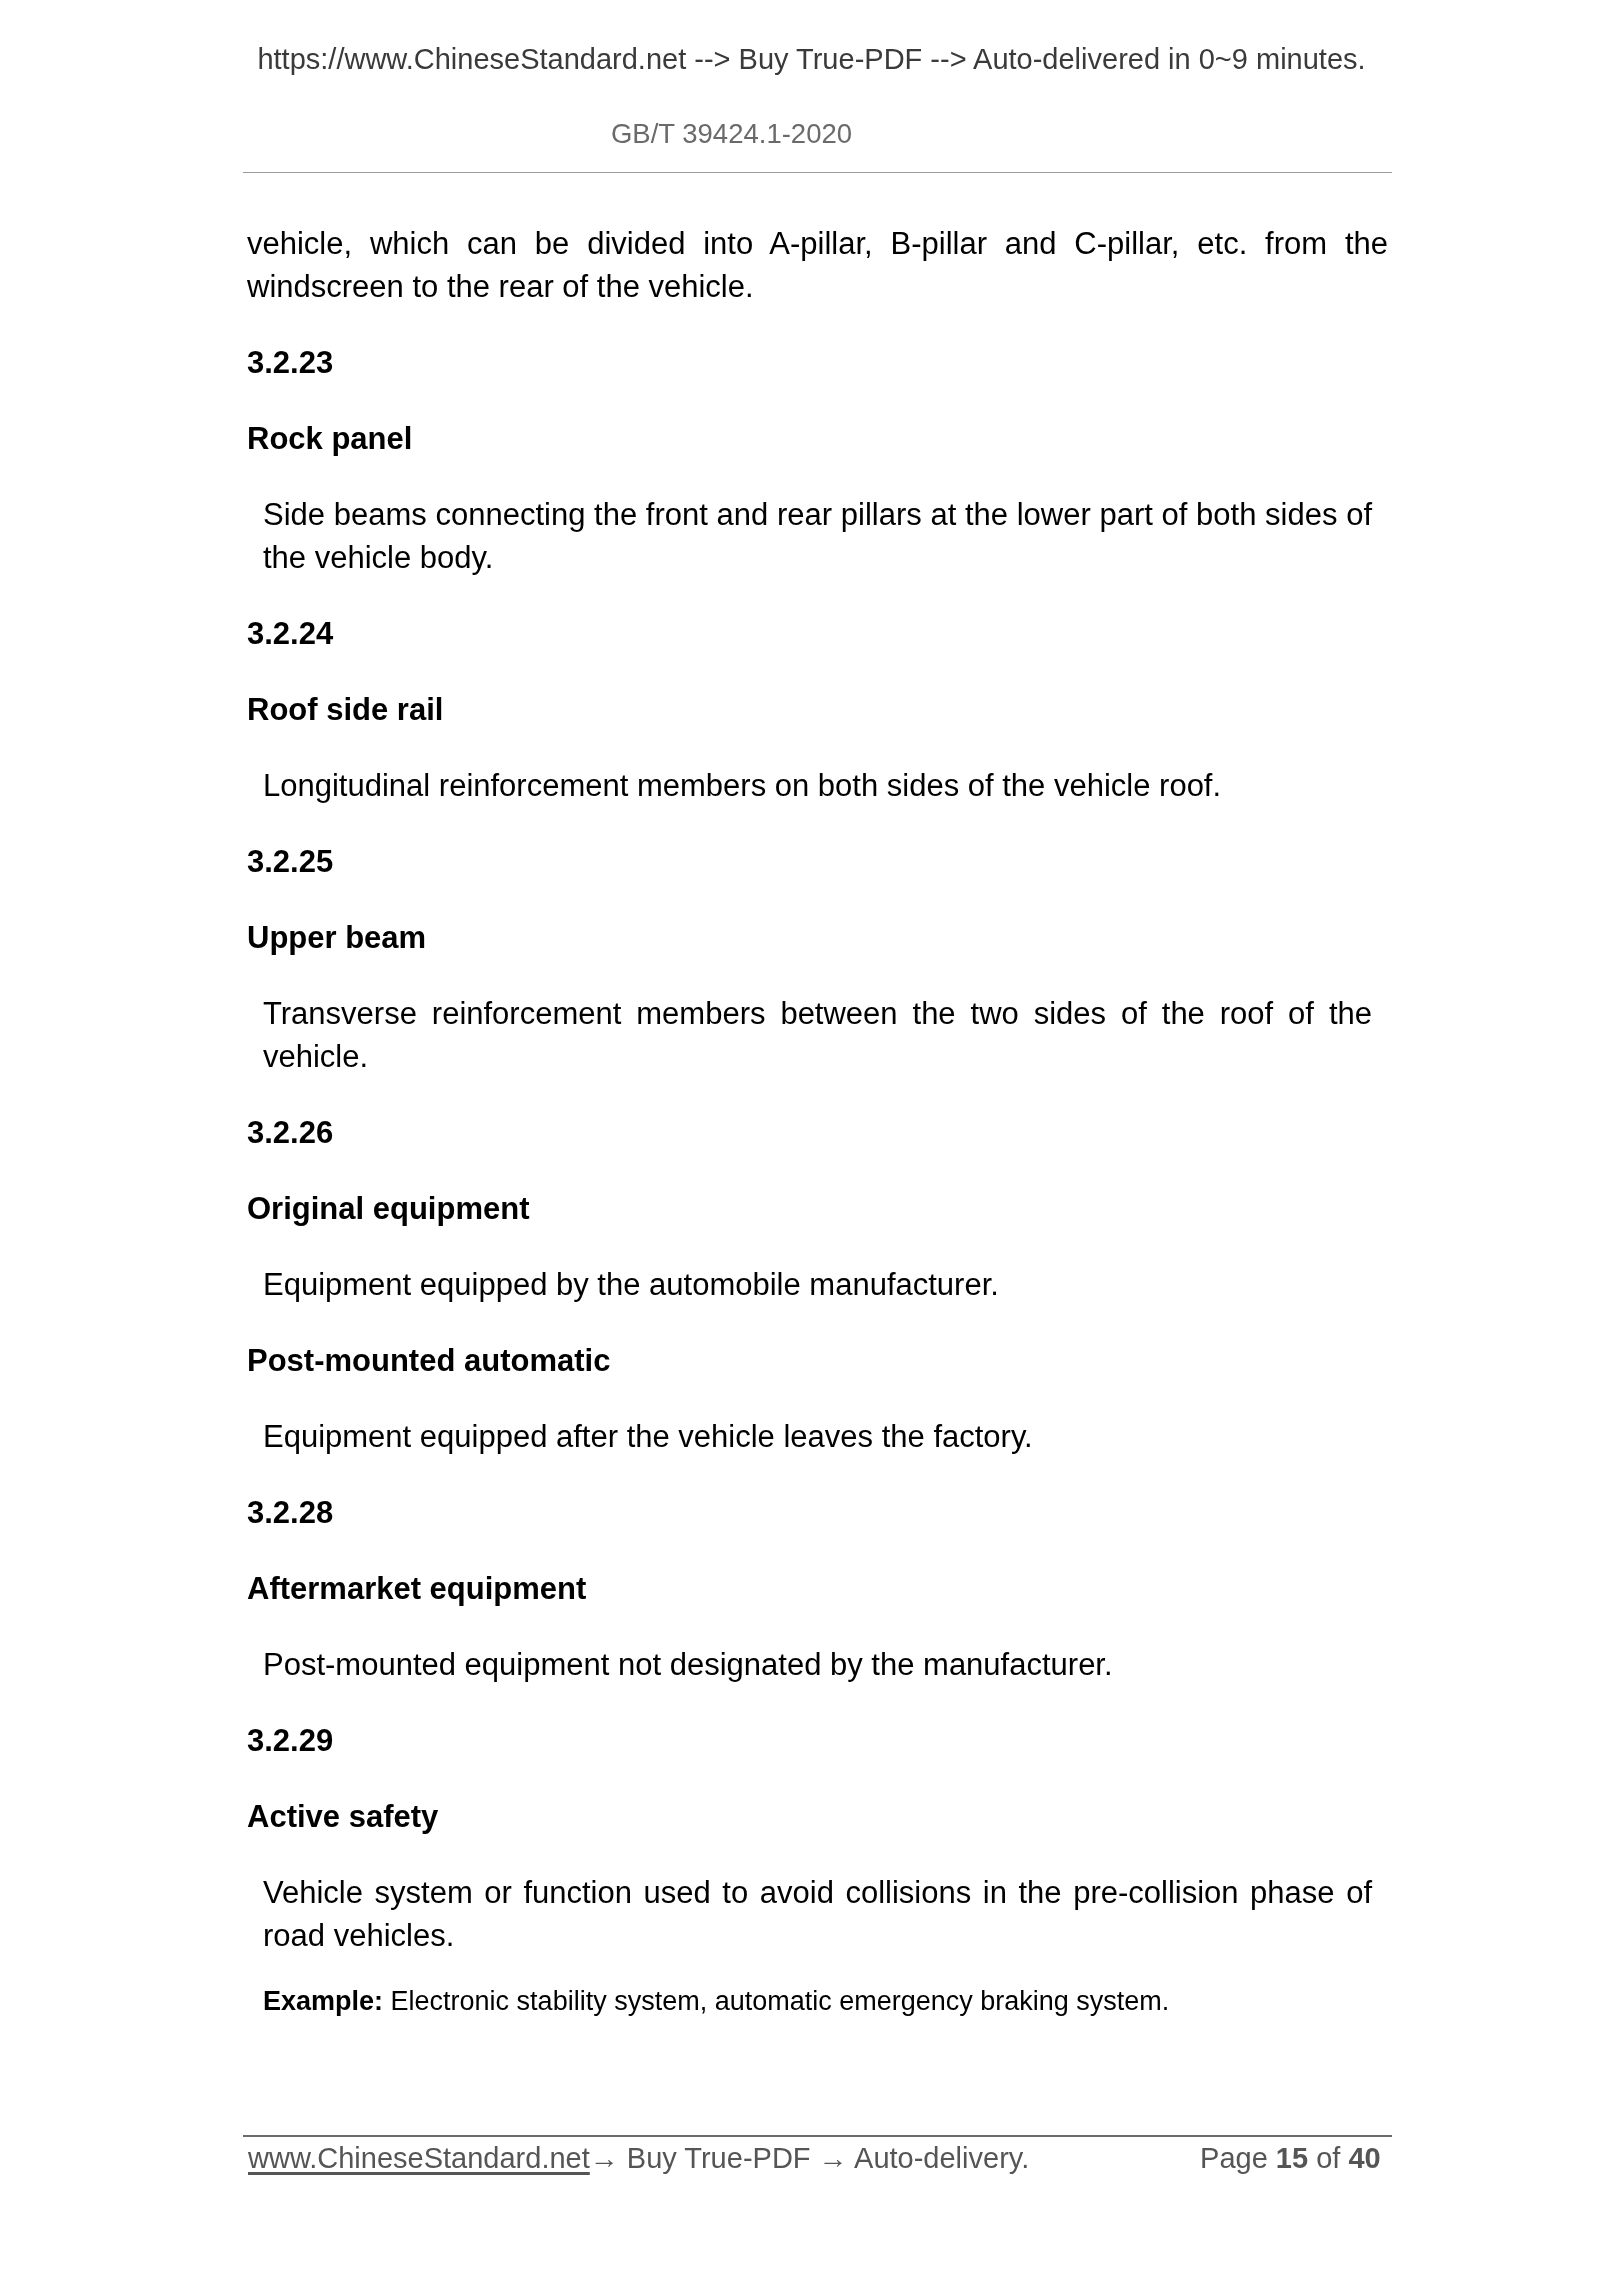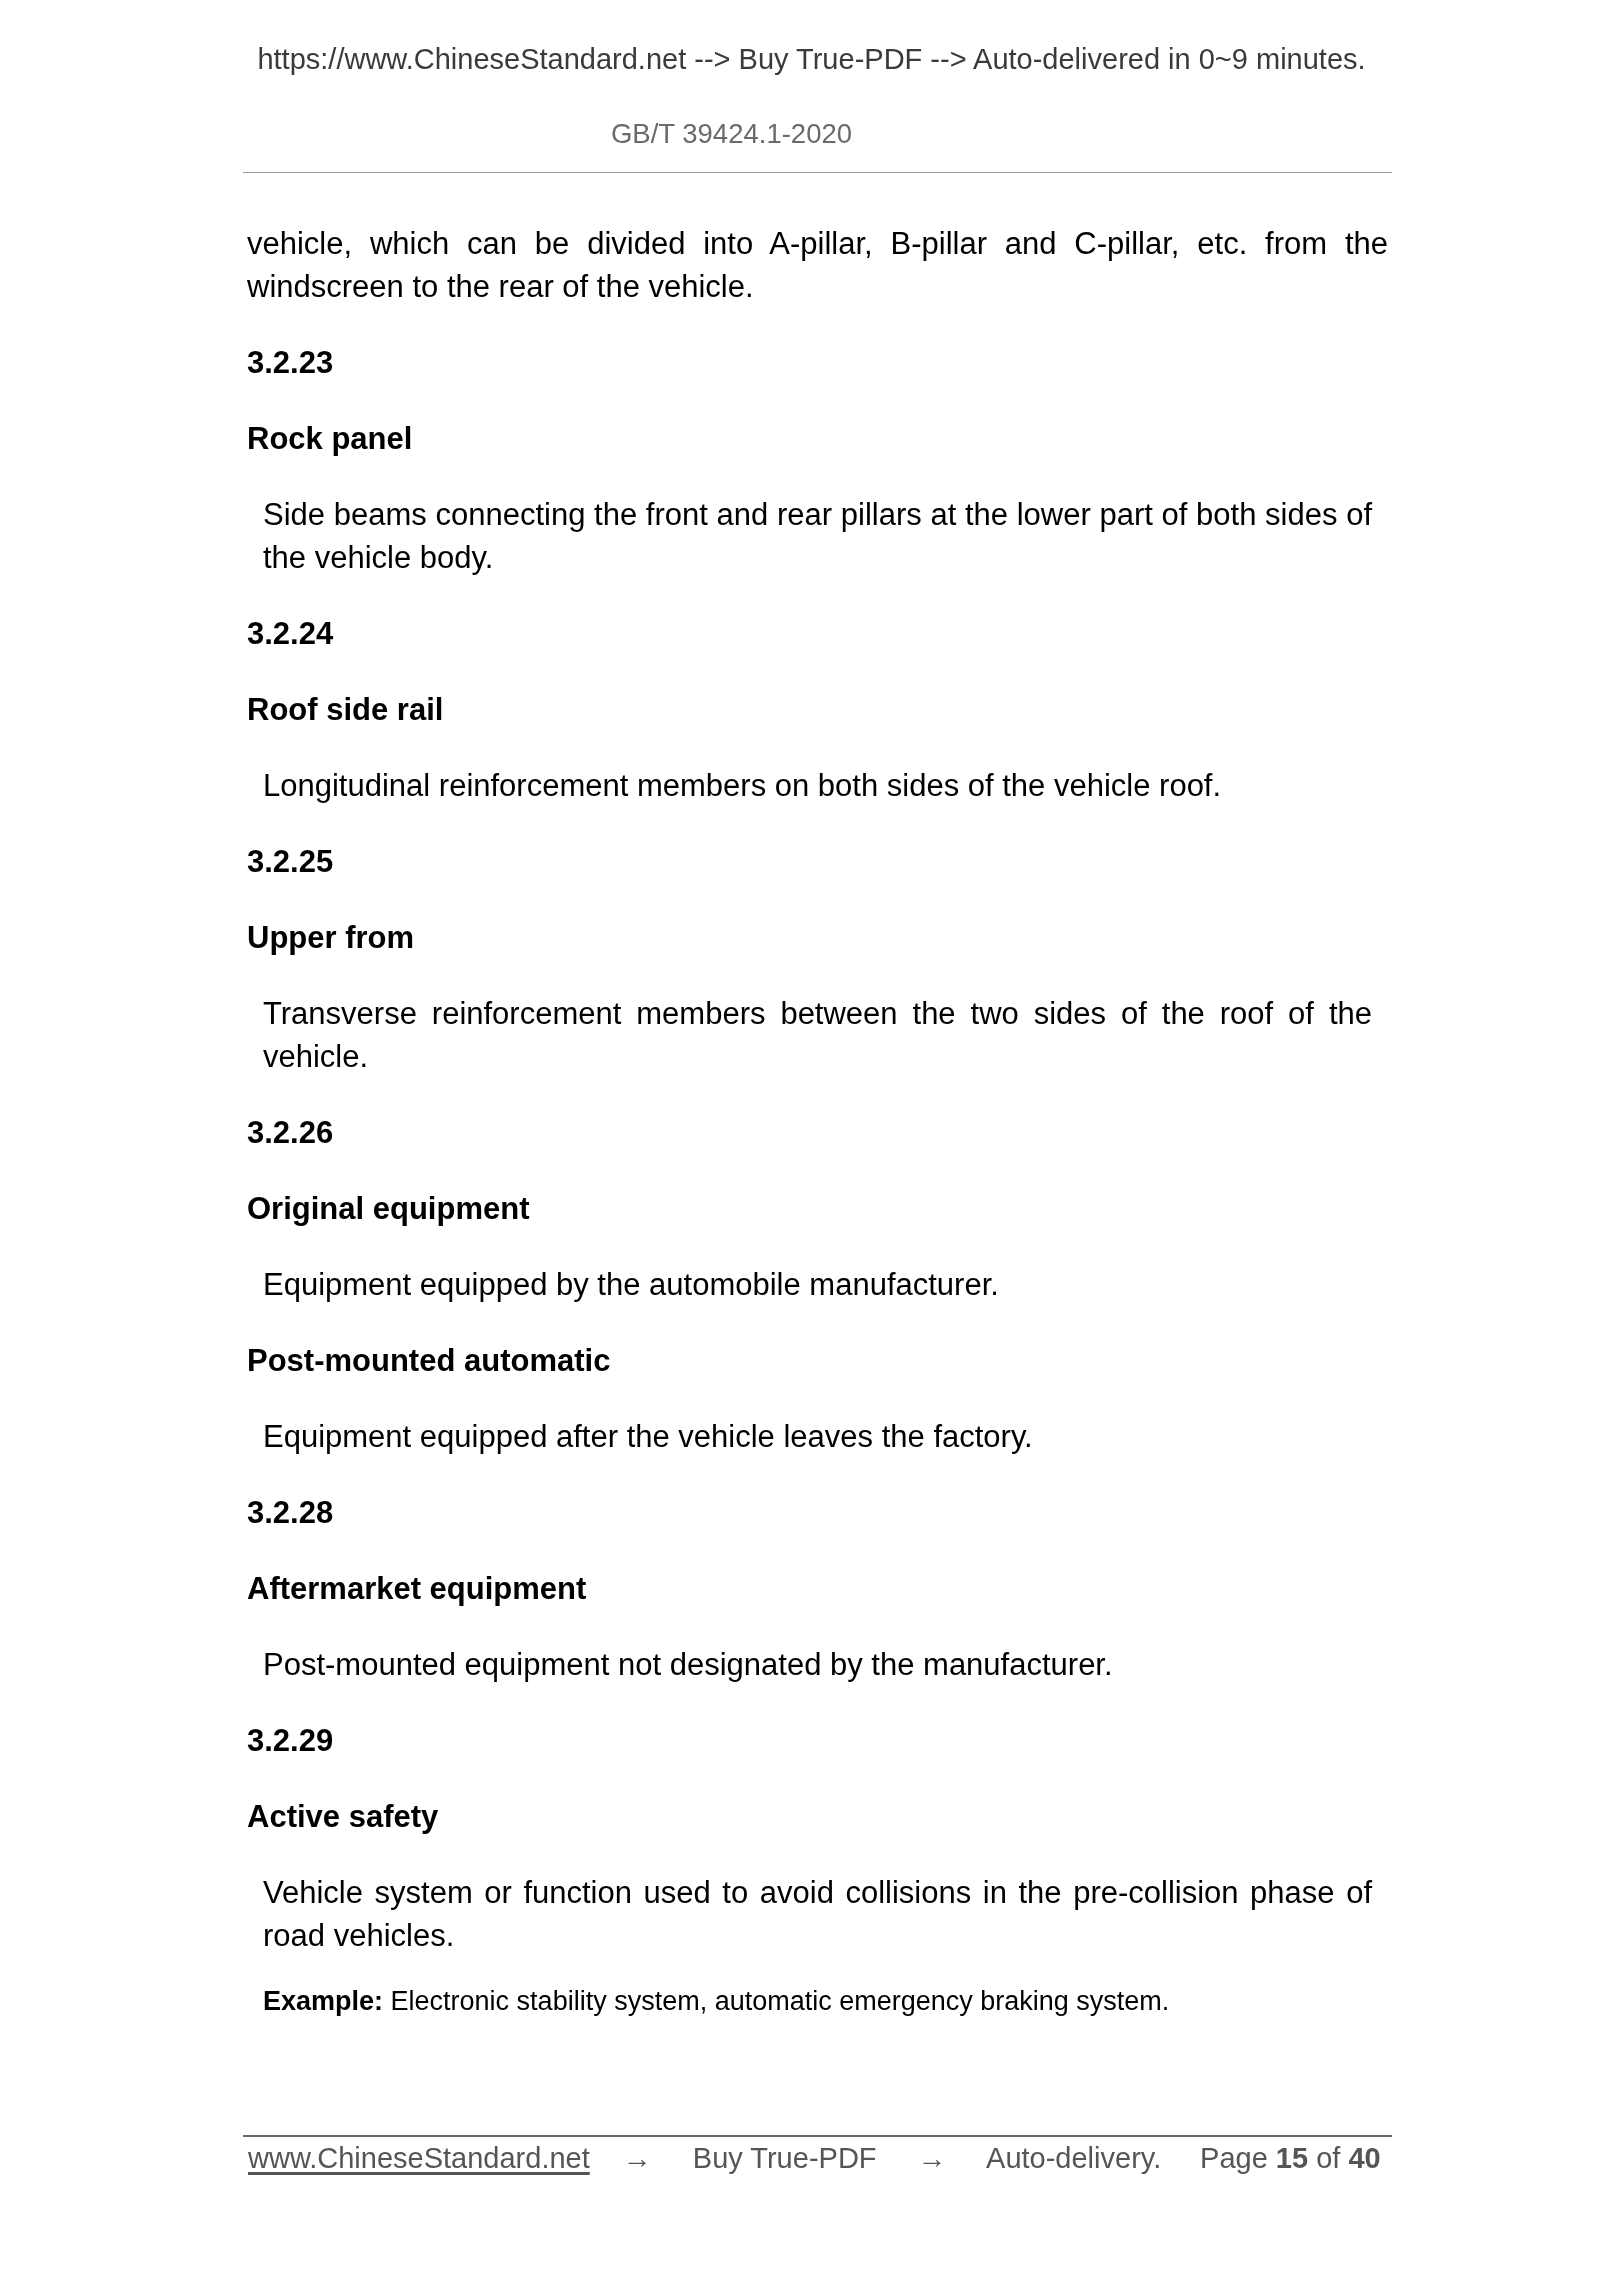--- a/index.html
+++ b/index.html
@@ -95,21 +95,20 @@
       line-height: 37px;
       color: #555555;
       display: flex;
       justify-content: space-between;
       align-items: baseline;
     }
     .footer-left {
       display: flex;
       align-items: flex-end;
       white-space: pre;
-      gap: 33px;
     }
     .footer-link {
       color: #555555;
       text-decoration: underline;
       text-decoration-thickness: 2.5px;
       text-underline-offset: 4.2px;
     }
     .footer-page {
       white-space: pre;
       margin-right: 3.3px;
@@ -135,21 +134,21 @@
   </div>
 
   <div class="clause">
     <div class="clause-number">3.2.24</div>
     <div class="clause-term">Roof side rail</div>
     <p class="clause-def">Longitudinal reinforcement members on both sides of the vehicle roof.</p>
   </div>
 
   <div class="clause">
     <div class="clause-number">3.2.25</div>
-    <div class="clause-term">Upper from</div>
+    <div class="clause-term">Upper beam</div>
     <p class="clause-def">Transverse reinforcement members between the two sides of the roof of the vehicle.</p>
   </div>
 
   <div class="clause">
     <div class="clause-number">3.2.26</div>
     <div class="clause-term">Original equipment</div>
     <p class="clause-def">Equipment equipped by the automobile manufacturer.</p>
   </div>
 
   <div class="clause">

